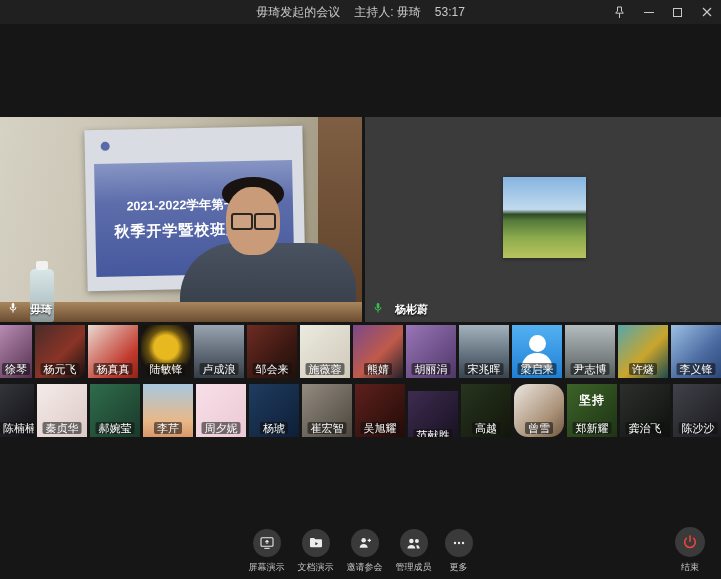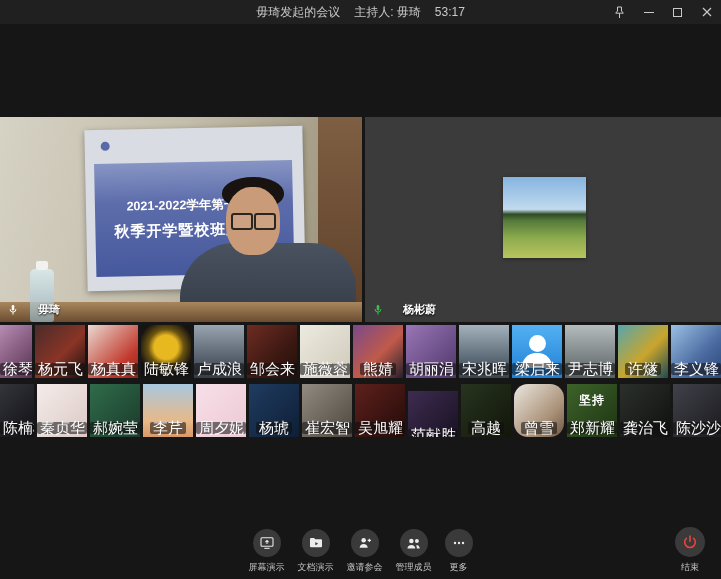--- a/index.html
+++ b/index.html
@@ -48,31 +48,31 @@
     border-radius:5px 5px 3px 3px; }
   .bottle-cap { position:absolute; left:36px; top:144px; width:12px; height:9px;
     background:#f1f1ef; border-radius:2px; }
 
   .video-secondary { position:absolute; left:365px; top:117px; width:356px; height:205px;
     background:#3b3b3b; }
   .photo { position:absolute; left:138px; top:60px; width:83px; height:81px;
     background:linear-gradient(180deg,#85b4e0 0%,#c2daee 40%,#2e4a26 46%,#557a3a 54%,#8cab4d 75%,#b9c45e 100%);
     box-shadow:0 1px 4px rgba(0,0,0,.4); }
 
-  .name-tag { position:absolute; left:8px; bottom:5px; display:flex; align-items:center; gap:20px;
+  .name-tag { position:absolute; left:8px; bottom:5px; display:flex; gap:12px;
     color:#fff; font-size:11px; font-weight:bold; text-shadow:0 1px 2px rgba(0,0,0,.9); }
 
   
   .thumb-row { position:absolute; left:0; width:721px; height:53px; display:flex; gap:3px; overflow:hidden; }
   #row1 { top:325px; } #row2 { top:384px; }
   .thumb { position:relative; width:50px; min-width:50px; height:53px; overflow:hidden; background:#222; }
   .thumb.w32 { width:32px; min-width:32px; }
   .thumb.w34 { width:34px; min-width:34px; }
   .thumb-label { position:absolute; left:50%; transform:translateX(-50%); bottom:3px;
-    font-size:15px; line-height:12px; color:#fff; background:rgba(15,15,15,.55);
+    font-size:11px; line-height:12px; color:#fff; background:rgba(15,15,15,.55);
     padding:0 3px; border-radius:2px; white-space:nowrap; max-width:100%; }
   .sil { position:absolute; inset:0; display:flex; flex-direction:column; align-items:center;
     justify-content:flex-end; padding-bottom:10px; }
   .sil-head { width:17px; height:17px; border-radius:50%; background:#fff; margin-bottom:1px; }
   .sil-body { width:30px; height:15px; border-radius:14px 14px 0 0; background:#fff; }
   .thumb-text { position:absolute; inset:0; display:flex; align-items:center; justify-content:center;
     color:#fff; font-size:12px; font-weight:bold; letter-spacing:1px; padding-bottom:20px; }
 
   
   .toolbar { position:absolute; left:0; right:0; bottom:0; height:49px; }

